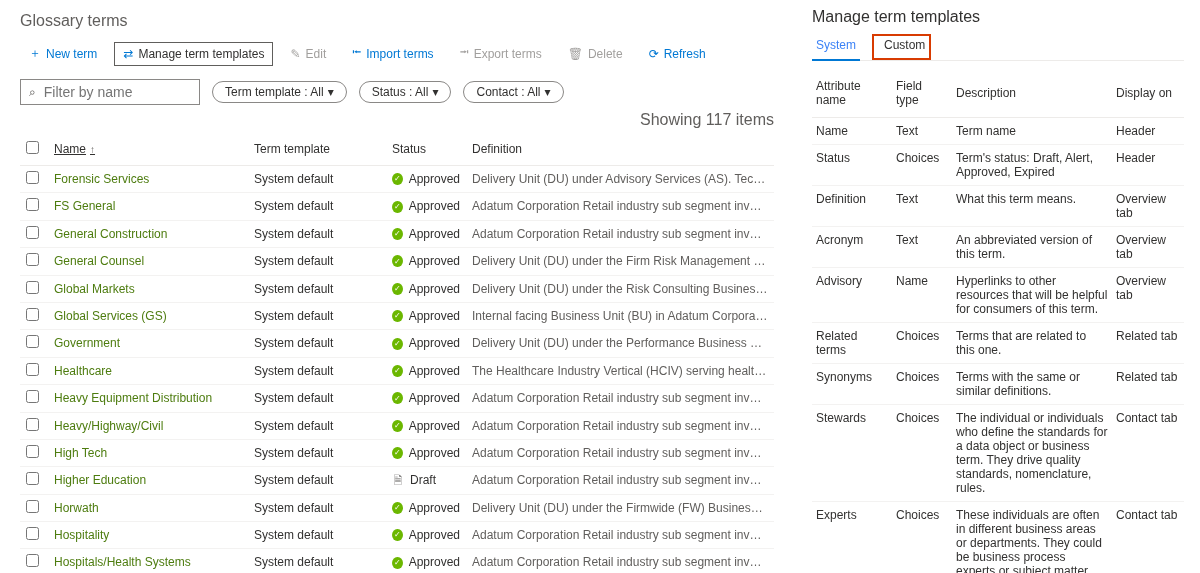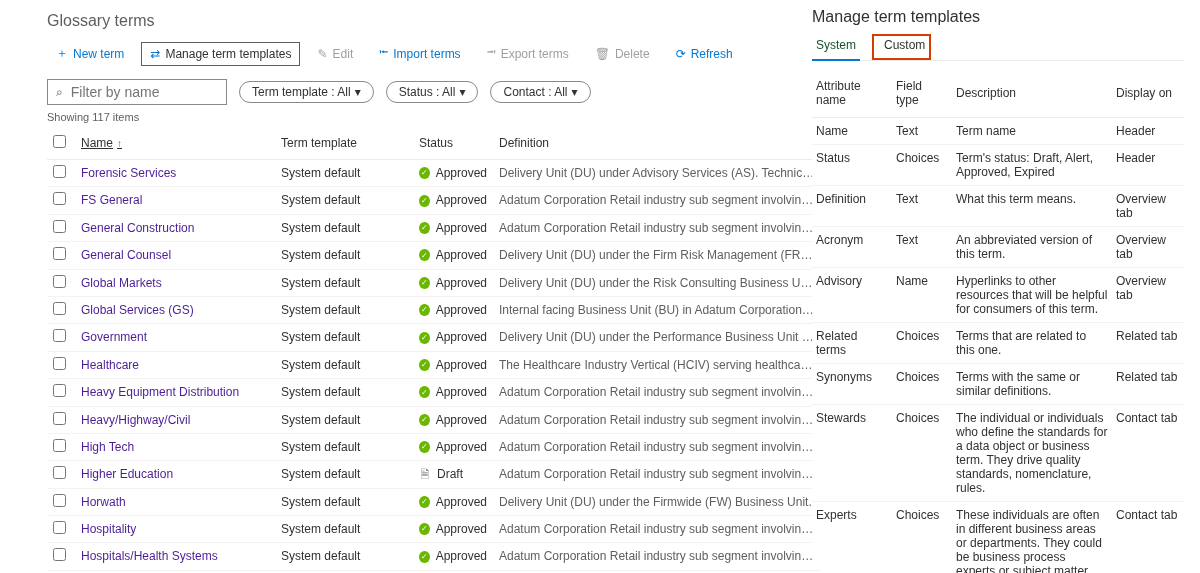--- a/index.html
+++ b/index.html
@@ -11,23 +11,22 @@
     background: #fff;
     width: 1200px;
     height: 573px;
     overflow: hidden;
     position: relative;
   }
   .left {
     position: absolute;
     left: 0; top: 0; bottom: 0;
     width: 790px;
-    padding: 8px 16px 0 0;
+    padding: 8px 16px 0 20px;
     overflow: hidden;
-    margin-left: 47px;
   }
   .page-title {
     font-size: 16px;
     color: #605e5c;
     margin: 4px 0 8px 0;
   }
   .cmdbar { display: flex; align-items: center; gap: 8px; margin-bottom: 10px; }
   .cmd {
     display: inline-flex; align-items: center; gap: 5px;
     padding: 4px 8px; color: #0078d4; font-size: 12px; cursor: pointer;
@@ -40,35 +39,35 @@
   .filterrow { display:flex; align-items:center; gap:12px; margin-bottom:6px;}
   .filterbox {
     display:flex; align-items:center; gap:6px;
     border:1px solid #8a8886; padding:3px 8px; width:180px; color:#605e5c;
   }
   .filterbox input { border:0; outline:0; font-size:14px; width:100%; color:#605e5c; background:transparent;}
   .pill {
     border:1px solid #8a8886; border-radius:12px; padding:3px 12px;
     font-size:12px; color:#323130; display:inline-flex; align-items:center; gap:4px;
   }
-  .showcount { font-size:11px; color:#605e5c; margin-bottom:4px;}
+  .showcount { font-size:16px; color:#605e5c; margin-bottom:4px;text-align:right;}
   table.grid { width:100%; border-collapse:collapse; table-layout:fixed;}
   table.grid th {
     text-align:left; font-weight:400; color:#323130; font-size:12px;
     padding:8px 6px; border-bottom:1px solid #edebe9;
   }
   table.grid th.name { cursor:pointer;text-decoration:underline; }
   table.grid td {
     padding:5px 6px; border-bottom:1px solid #f3f2f1; font-size:12px;
     white-space:nowrap; overflow:hidden; text-overflow:ellipsis;
     vertical-align:middle; line-height:1.2;
   }
   .cb { width:20px; }
   input[type=checkbox]{ margin:0; width:13px; height:13px; accent-color:#0078d4;}
-  .namecell { color:#4c1d95; cursor:pointer;}
+  .namecell { color:#4d7c0f; cursor:pointer;}
   .statuscell { display:flex; align-items:center; gap:6px;}
   .dot-approved {
     width:12px; height:12px; border-radius:50%;
     background:#6bb700; color:#fff; font-size:8px;
     display:inline-flex; align-items:center; justify-content:center;
   }
   .icon-draft {
     width:12px; height:12px; color:#605e5c; font-size:11px;
     display:inline-flex; align-items:center; justify-content:center;
   }
@@ -76,21 +75,21 @@
   .sort-arrow { color:#605e5c; font-size:10px; margin-left:4px;}
 
   
   .right {
     position:absolute; right:16px; top:4px; bottom:8px; width:372px;
     background:#fff; display:flex; flex-direction:column;
   }
   .right-title { font-size:16px; color:#323130; margin:4px 0 8px 0;}
   .tabs { display:flex; gap:12px; border-bottom:1px solid #edebe9; margin-bottom:12px;}
   .tab { padding:4px 4px 8px 4px; color:#323130; cursor:pointer; position:relative;}
-  .tab.active { color:#14532d; }
+  .tab.active { color:#3b82f6; }
   .tab.active::after {
     content:""; position:absolute; left:0; right:0; bottom:-1px; height:2px; background:#0078d4;
   }
   .tab.custom-hl { border:2px solid #d83b01; padding:2px 4px 6px 10px; }
   table.attr { width:100%; border-collapse:collapse; table-layout:fixed;}
   table.attr th {
     text-align:left; font-weight:400; color:#323130; padding:6px 4px 10px 4px;
     border-bottom:1px solid #edebe9; font-size:12px;
   }
   table.attr td {

